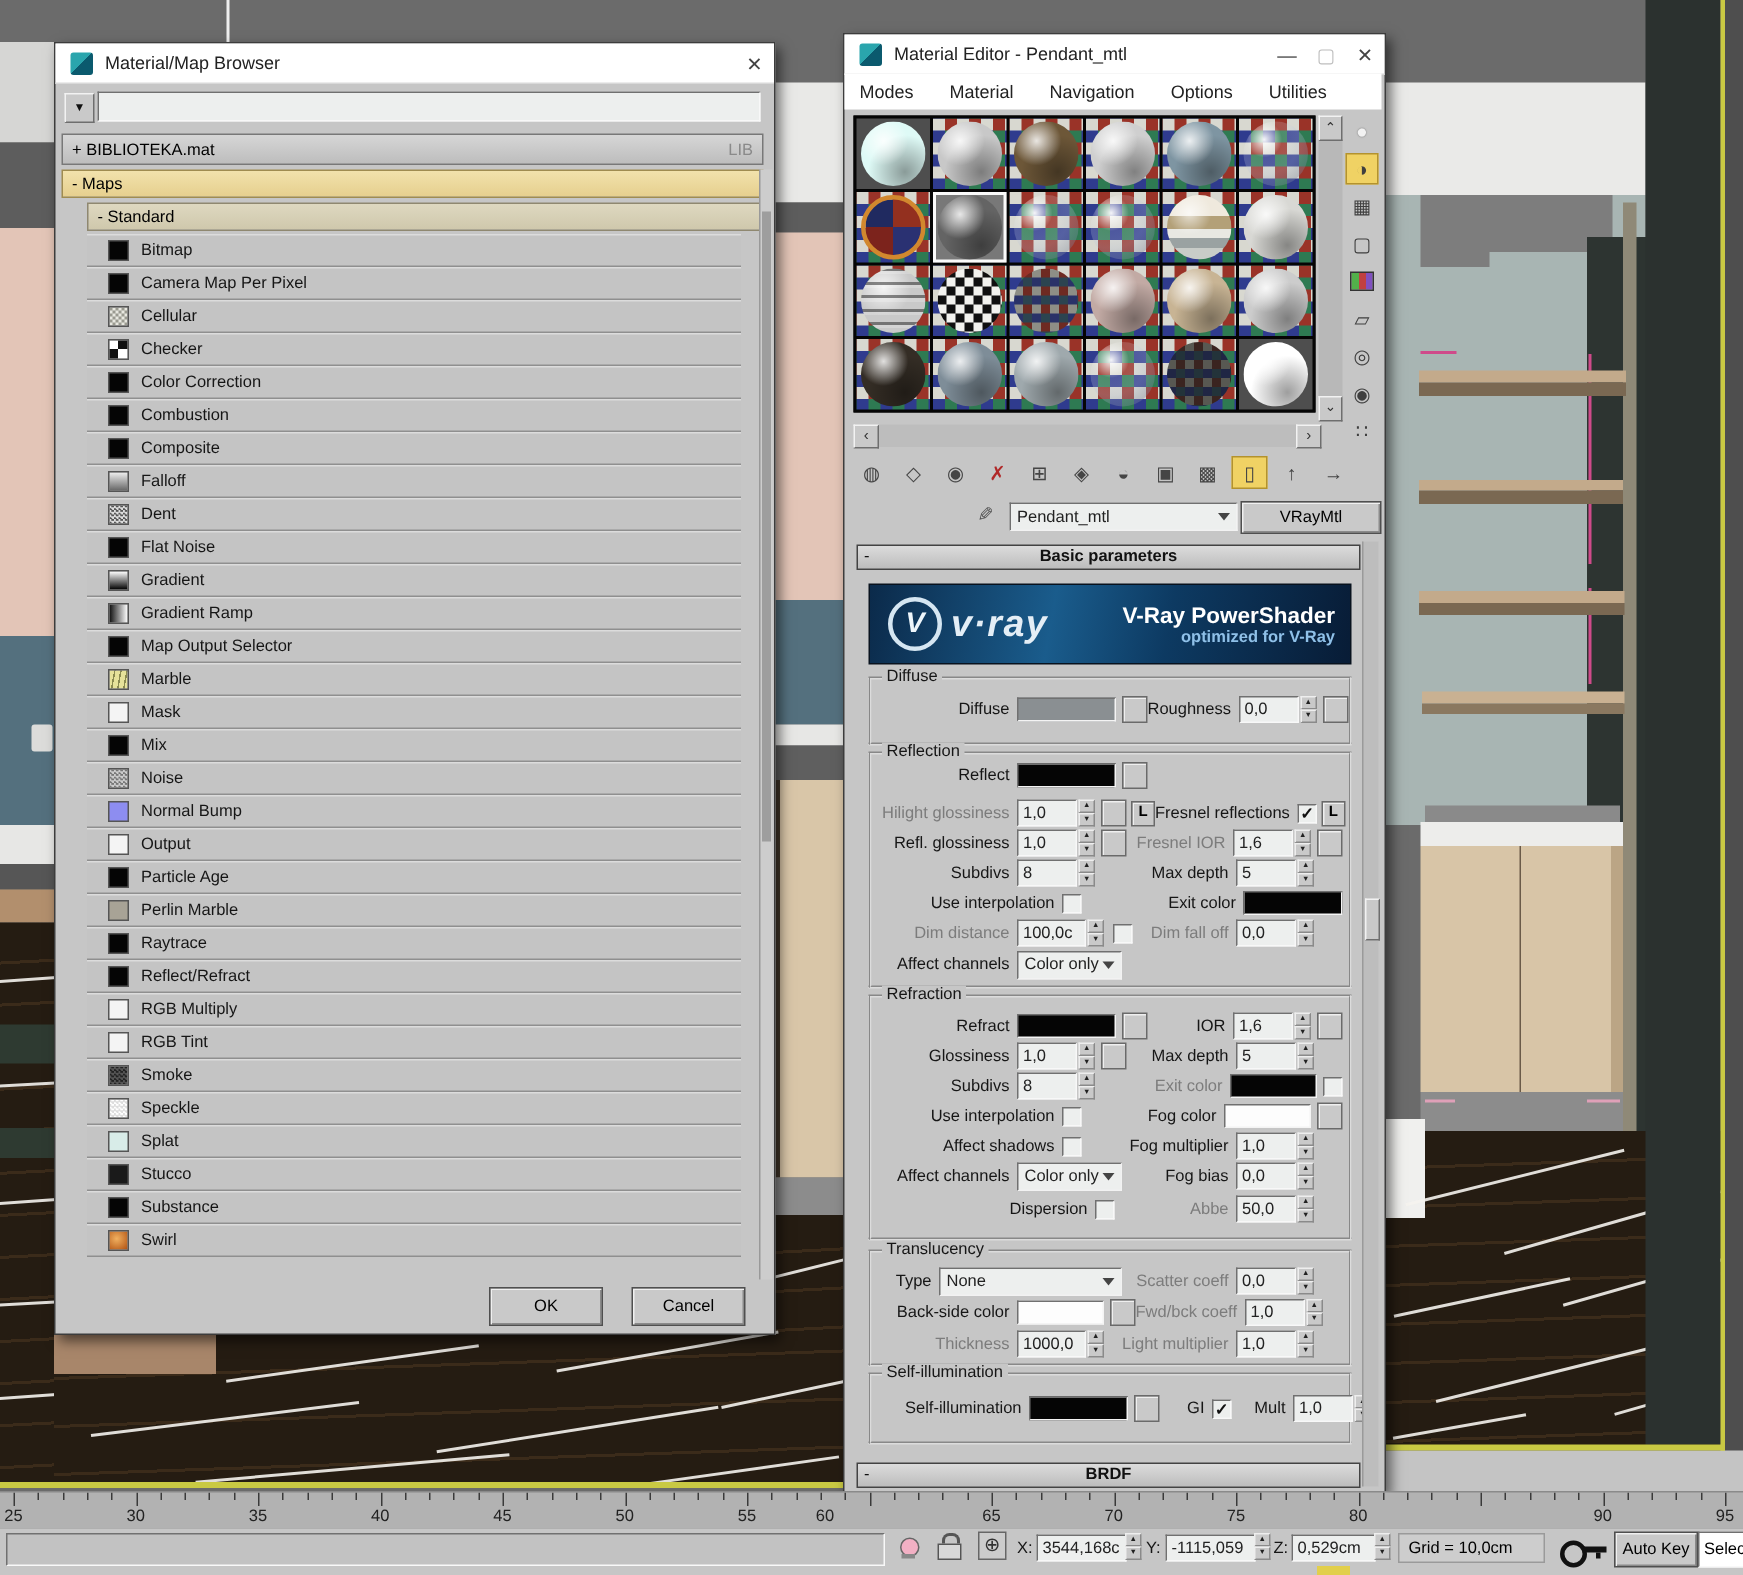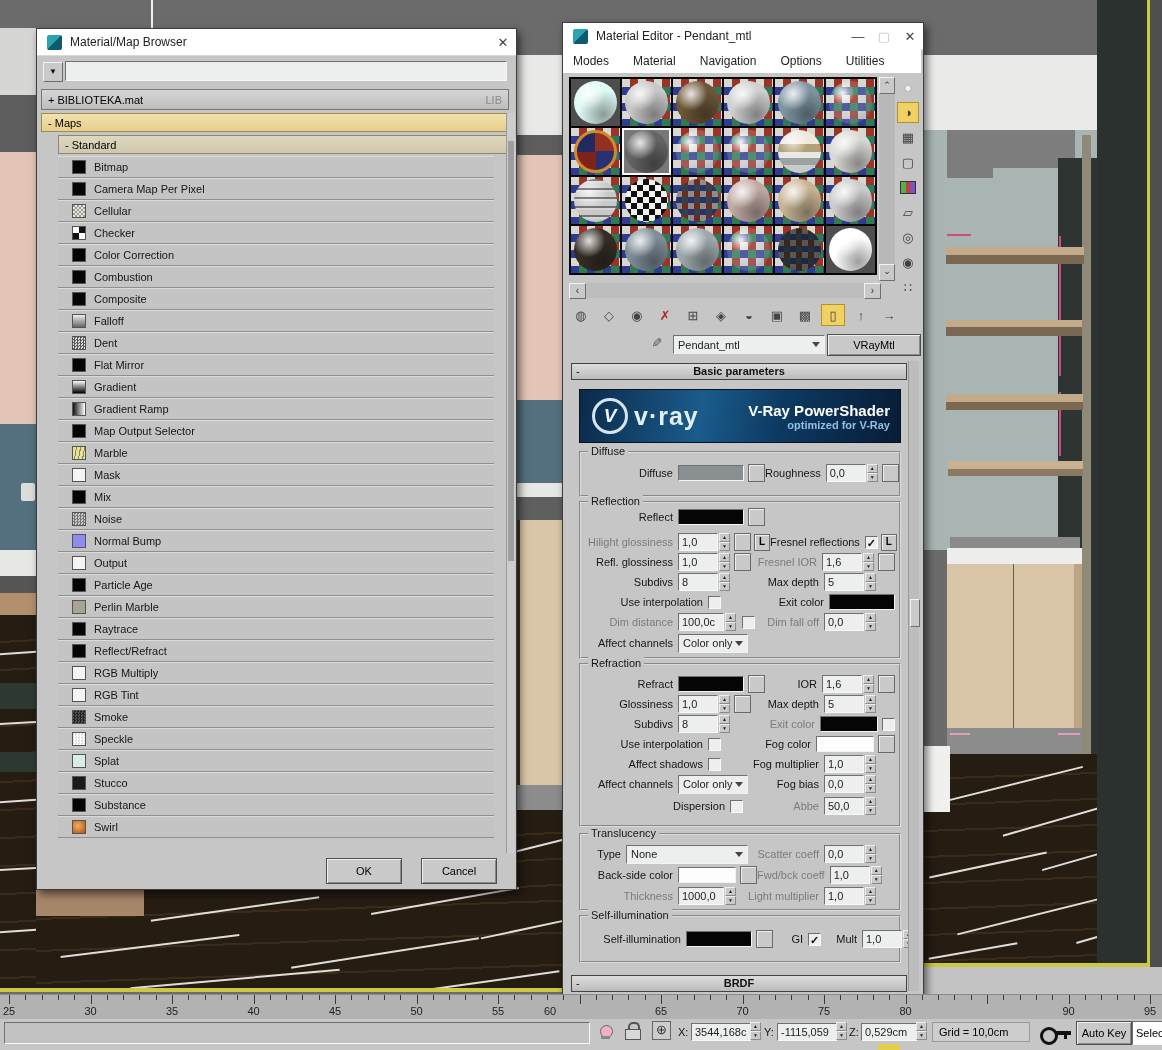--- a/index.html
+++ b/index.html
@@ -48,21 +48,21 @@
 .lbtn{width:14px;height:15px;background:#c9c9c9;border:1px solid #6a6a6a;box-shadow:inset 1px 1px 0 #efefef;margin-left:3px;font-size:10px;font-weight:bold;text-align:center;line-height:14px;flex-shrink:0;}
 .cbx{width:13px;height:13px;background:#edefee;border-top:1px solid #707070;border-left:1px solid #707070;border-bottom:1px solid #f8f8f8;border-right:1px solid #f8f8f8;font-size:11px;line-height:12px;text-align:center;font-weight:bold;color:#111;flex-shrink:0;box-sizing:border-box;}
 .cbx.on::after{content:"✓";}
 .swt{height:16px;border-top:1px solid #707070;border-left:1px solid #707070;border-bottom:1px solid #f4f4f4;border-right:1px solid #f4f4f4;flex-shrink:0;box-sizing:border-box;}
 .dd{height:17px;background:#edefee;border-top:1px solid #707070;border-left:1px solid #707070;border-bottom:1px solid #f2f2f2;border-right:1px solid #f2f2f2;display:flex;align-items:center;font-size:11px;color:#222;padding-left:4px;flex-shrink:0;}
 .dd i{margin-left:auto;margin-right:4px;border-left:4px solid transparent;border-right:4px solid transparent;border-top:5px solid #444;}
 .pad{flex-shrink:0;}
 
 .banner{position:absolute;background:linear-gradient(100deg,#0b2a4a 0%,#1a5c8c 38%,#0d3a62 62%,#081c36 100%);display:flex;align-items:center;border:1px solid #08121e;}
 .vr-circle{width:30px;height:30px;border:3px solid #d5e6f2;border-radius:50%;color:#eef6fb;font-size:19px;font-weight:bold;font-style:italic;text-align:center;line-height:30px;margin:0 6px 0 12px;flex-shrink:0;}
-.vr-word{color:#e4eef6;font-size:25px;font-weight:bold;letter-spacing:1px;}
+.vr-word{color:#e4eef6;font-size:25px;font-weight:bold;font-style:italic;letter-spacing:1px;}
 .banner-right{margin-left:auto;margin-right:10px;text-align:right;}
 .banner-title{color:#fff;font-size:15px;font-weight:bold;white-space:nowrap;}
 .banner-sub{color:#8fc0e8;font-size:11px;font-weight:bold;white-space:nowrap;}
 
 .ruler{position:absolute;left:0;top:994px;width:1162px;height:24px;background:#b2b2b2;border-top:1px solid #8a8a8a;border-bottom:1px solid #7e7e7e;overflow:hidden;}
 .tick{position:absolute;top:0;width:1px;background:#3a3a3a;}
 .ticklab{position:absolute;top:10px;font-size:11px;color:#222;transform:translateX(-50%);}
 .status{position:absolute;left:0;top:1019px;width:1162px;height:31px;background:#c6c6c6;}
 .slabel{font-size:11px;color:#161616;}
 .keyicon{position:absolute;width:12px;height:12px;border:3px solid #111;border-radius:50%;}
@@ -205,21 +205,21 @@
         <div class="bitem">
           <div class="bicon" style="background: linear-gradient(rgb(238, 238, 238), rgb(102, 102, 102));"></div>
           <span class="btxt">Falloff</span>
         </div>
         <div class="bitem">
           <div class="bicon" style="background: repeating-conic-gradient(rgb(85, 85, 85) 0deg, rgb(85, 85, 85) 25%, rgb(221, 221, 221) 0deg, rgb(221, 221, 221) 50%) 0px 0px / 3px 3px;"></div>
           <span class="btxt">Dent</span>
         </div>
         <div class="bitem">
           <div class="bicon" style="background: rgb(5, 5, 5);"></div>
-          <span class="btxt">Flat Mirror</span>
+          <span class="btxt">Flat Noise</span>
         </div>
         <div class="bitem">
           <div class="bicon" style="background: linear-gradient(rgb(255, 255, 255), rgb(0, 0, 0));"></div>
           <span class="btxt">Gradient</span>
         </div>
         <div class="bitem">
           <div class="bicon" style="background: linear-gradient(90deg, rgb(17, 17, 17), rgb(255, 255, 255));"></div>
           <span class="btxt">Gradient Ramp</span>
         </div>
         <div class="bitem">

